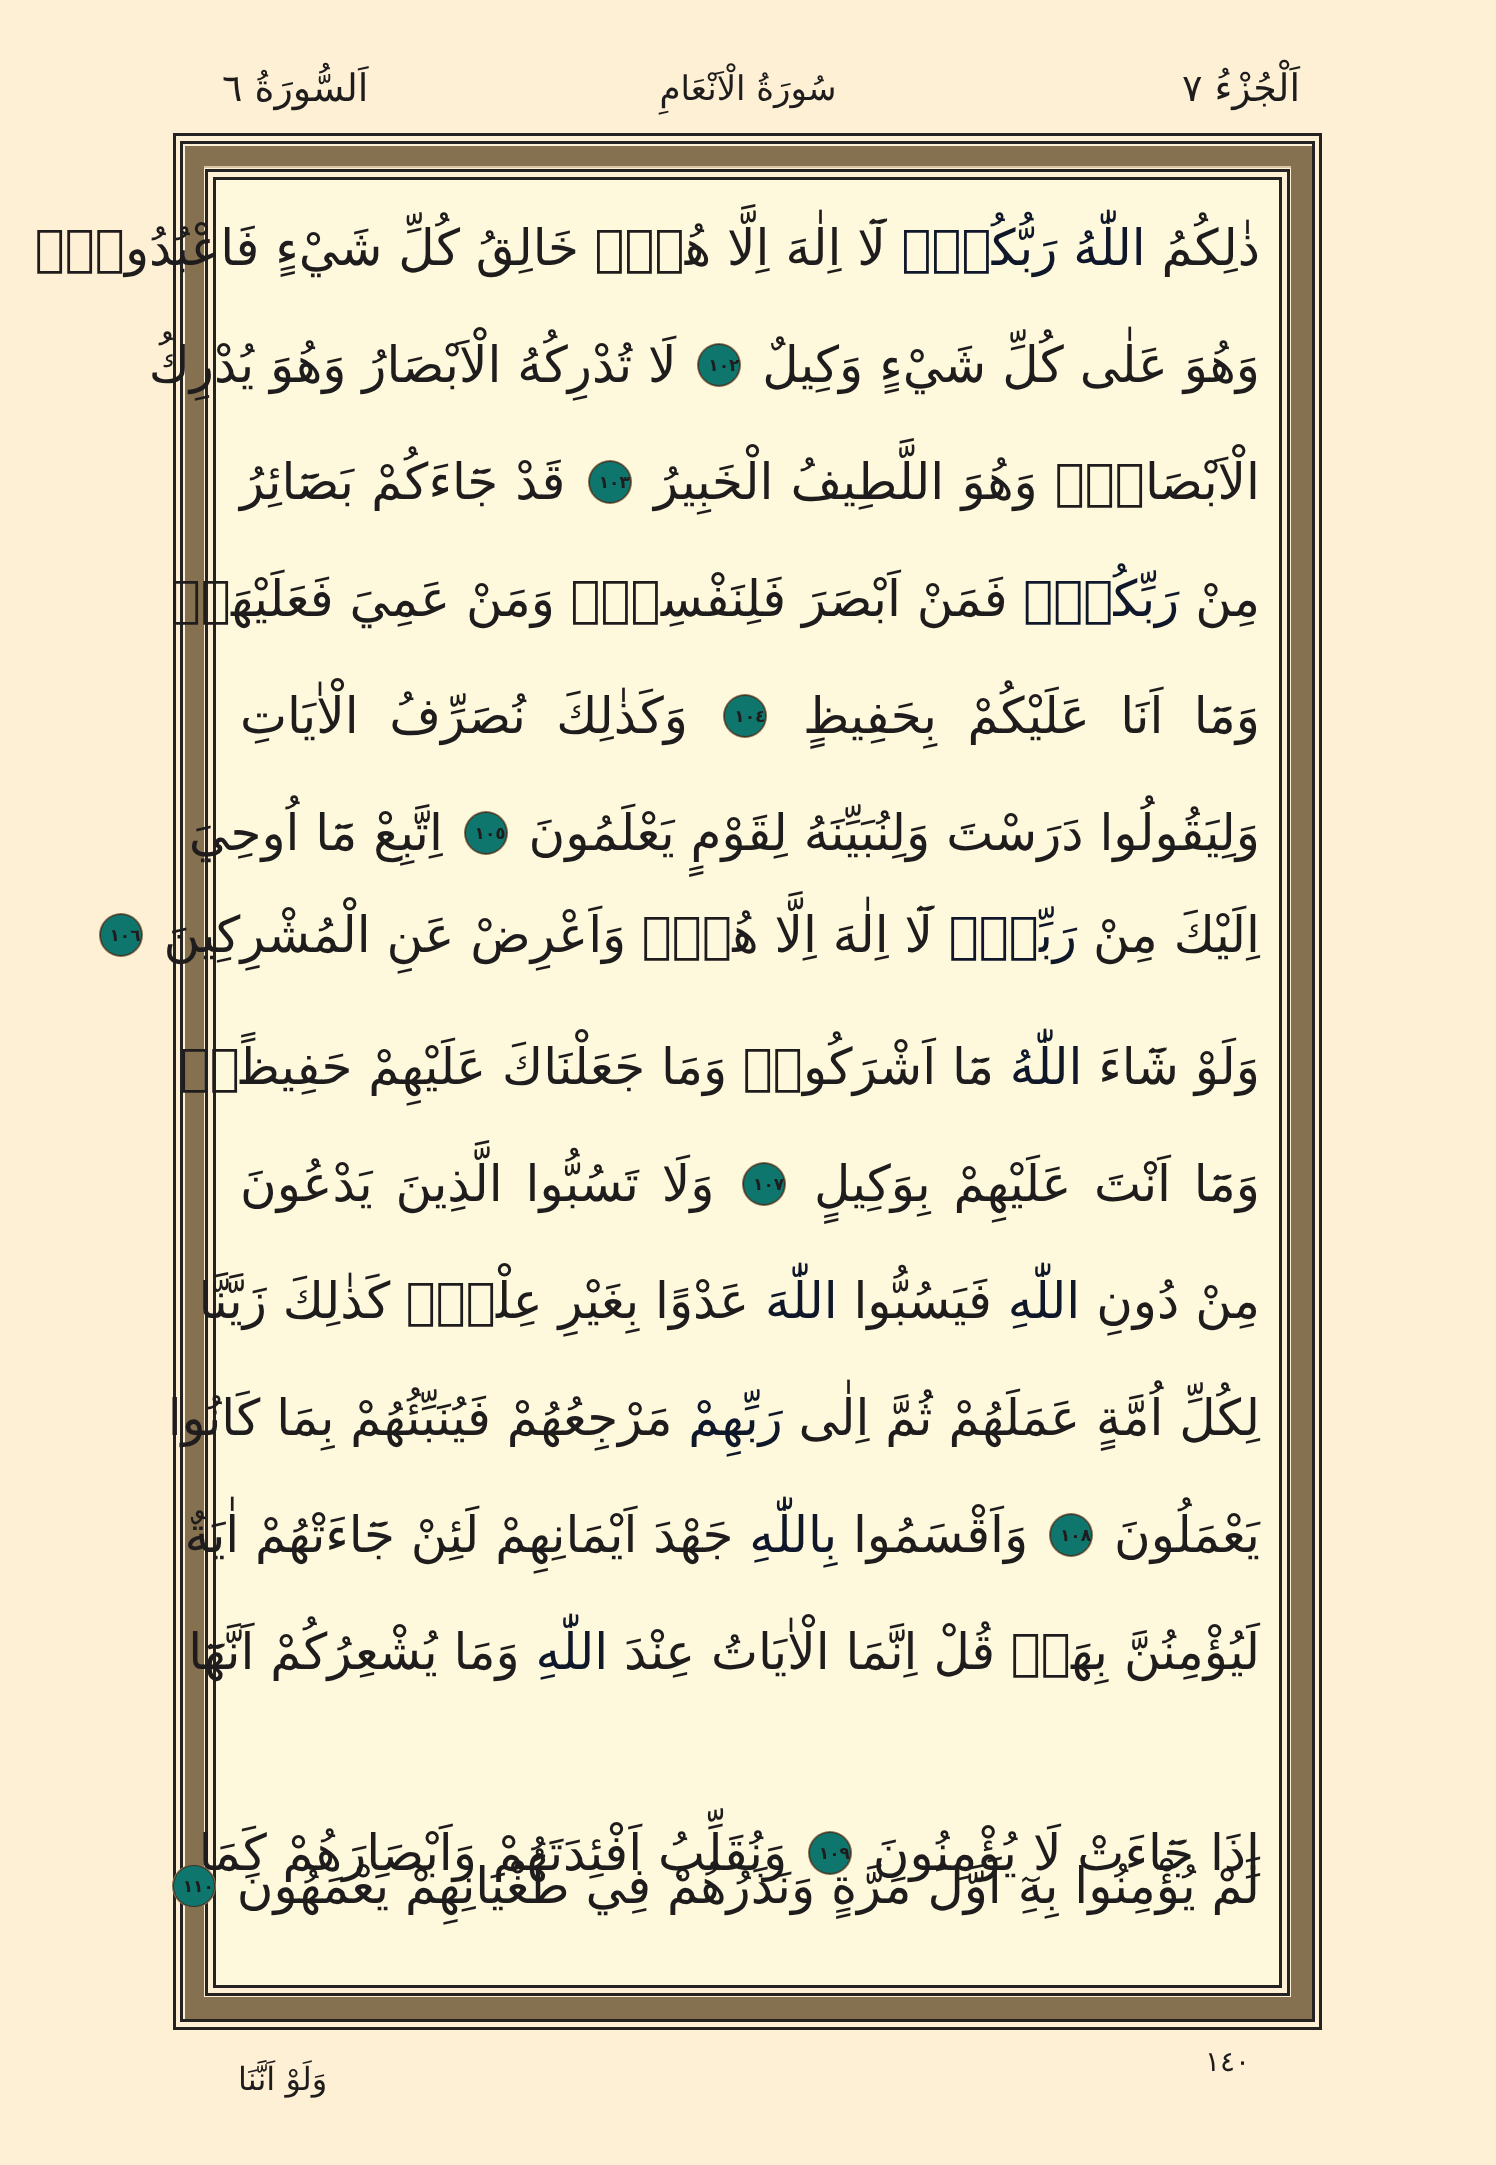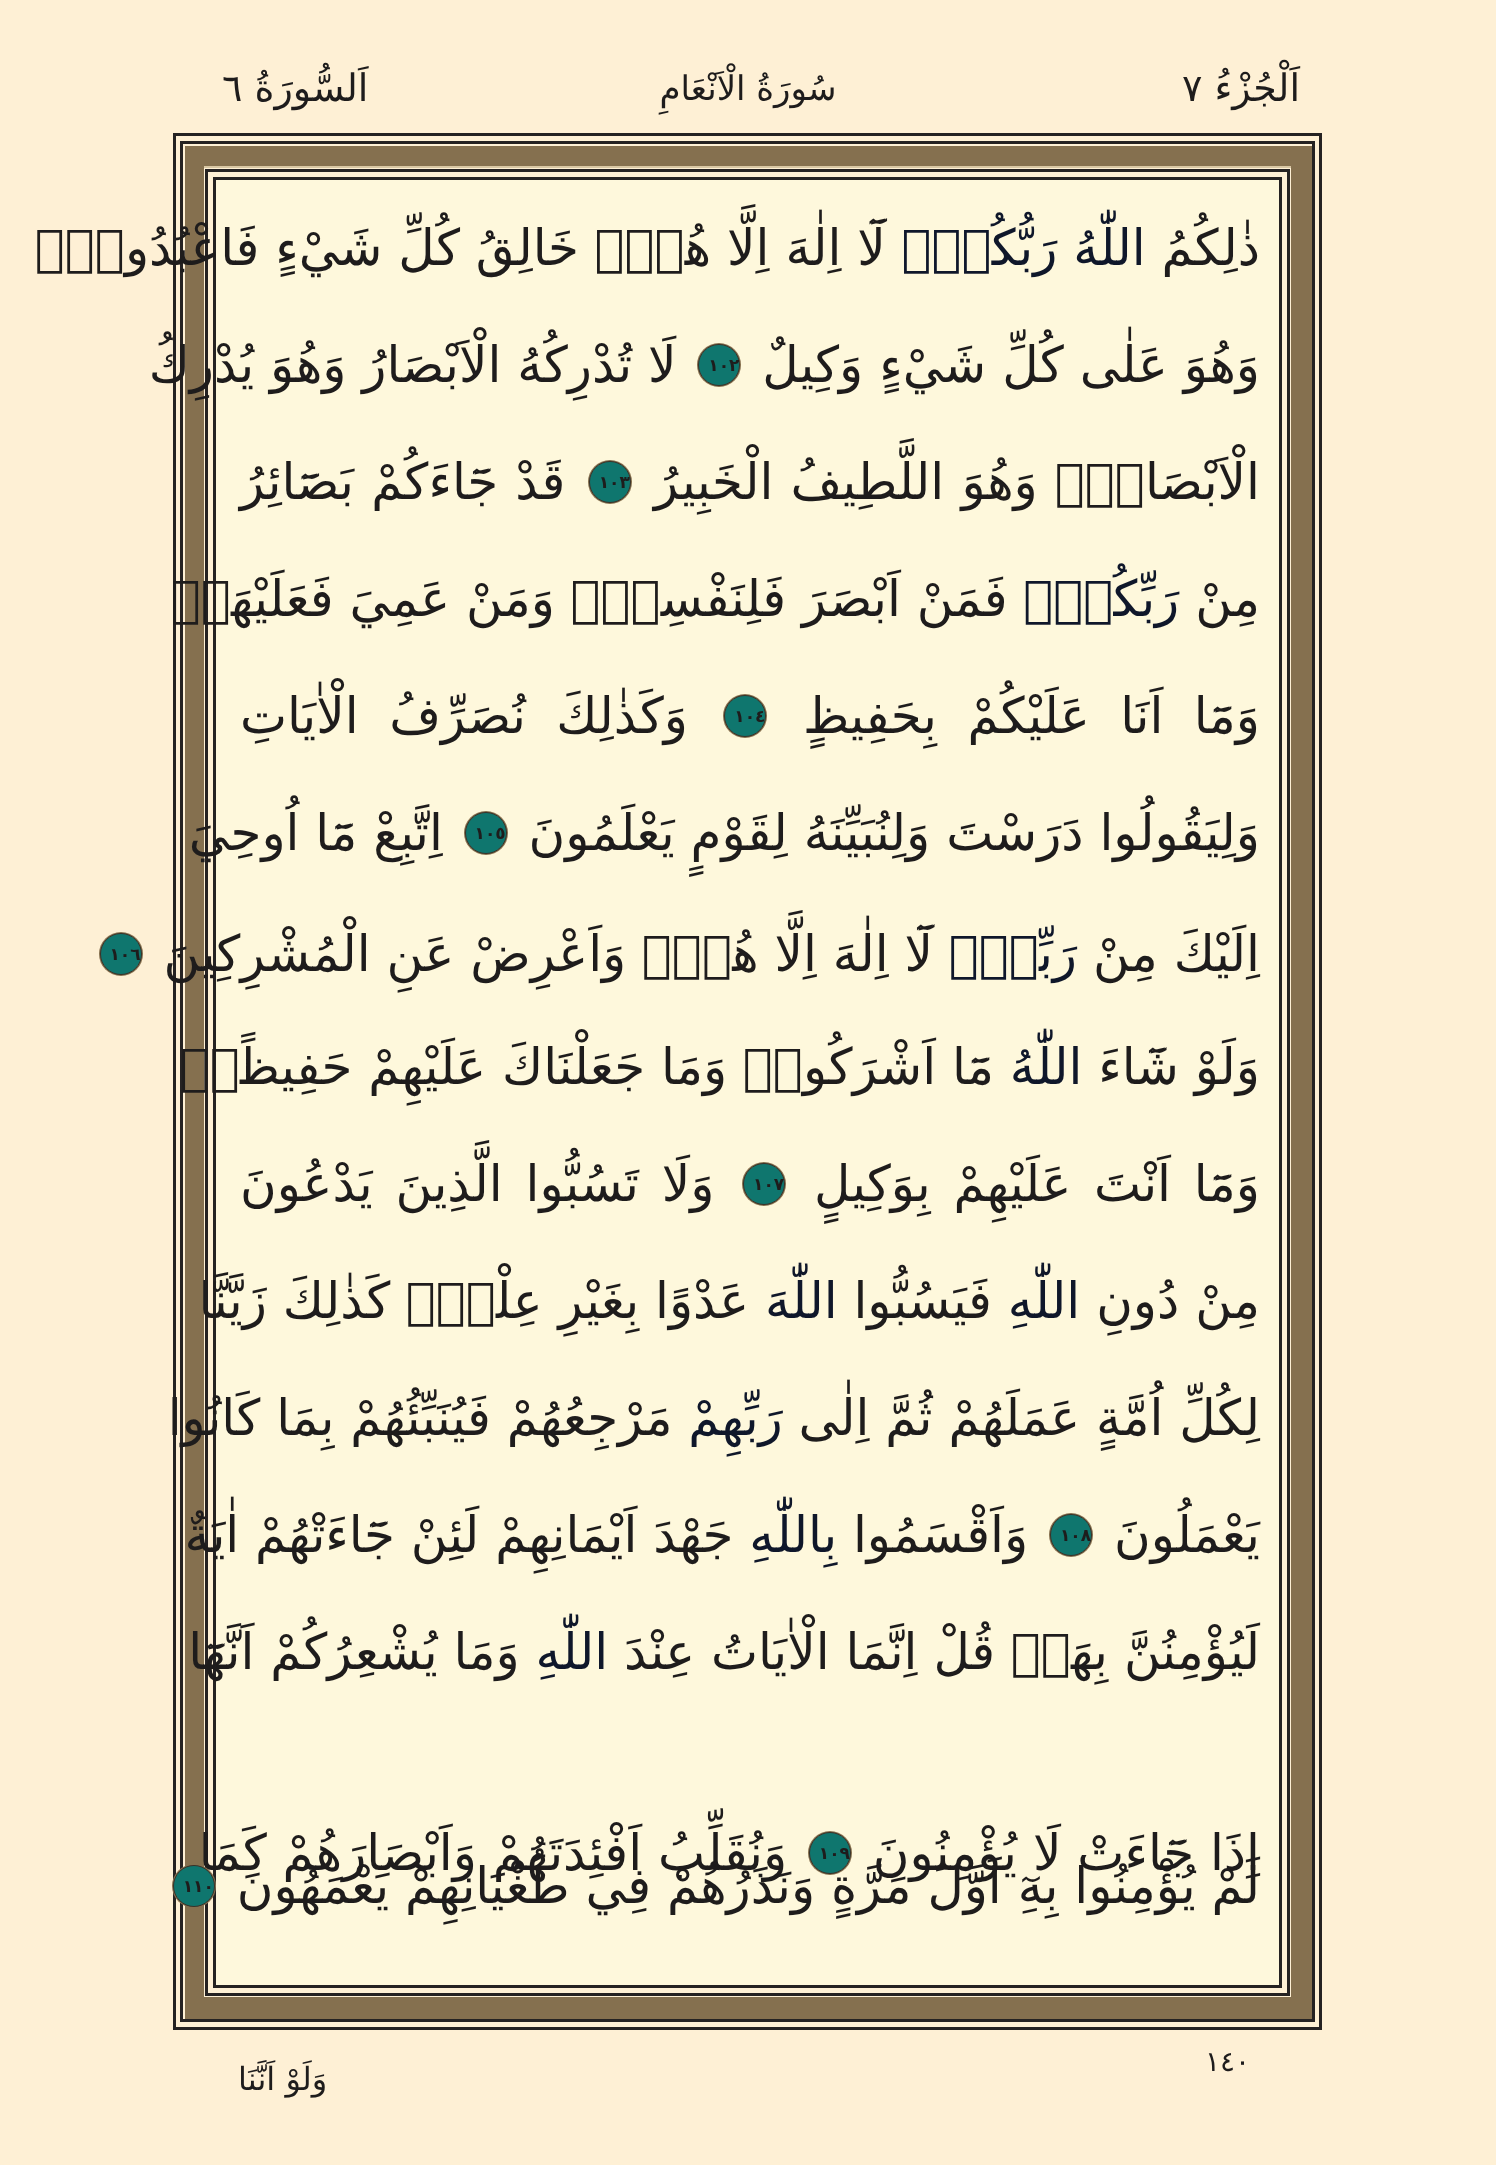--- a/index.html
+++ b/index.html
@@ -150,21 +150,21 @@
   </div>
 </div>
 
 <div class="text-body" id="text-body">
     <div class="line" style="top: 10px;"><span>ذٰلِكُمُ </span><span class="red">اللّٰهُ رَبُّكُمْۚ</span><span> لَٓا اِلٰهَ اِلَّا هُوَۚ خَالِقُ كُلِّ شَيْءٍ فَاعْبُدُوهُۚ</span></div>
     <div class="line" style="top: 127px;"><span>وَهُوَ عَلٰى كُلِّ شَيْءٍ وَكِيلٌ </span><span class="ayah-marker">١٠٢</span><span> لَا تُدْرِكُهُ الْاَبْصَارُ وَهُوَ يُدْرِكُ</span></div>
     <div class="line" style="top: 244px;"><span>الْاَبْصَارَۚ وَهُوَ اللَّطِيفُ الْخَبِيرُ </span><span class="ayah-marker">١٠٣</span><span> قَدْ جَٓاءَكُمْ بَصَٓائِرُ</span></div>
     <div class="line" style="top: 361px;"><span>مِنْ </span><span class="red">رَبِّكُمْۚ</span><span> فَمَنْ اَبْصَرَ فَلِنَفْسِهِۚ وَمَنْ عَمِيَ فَعَلَيْهَاۜ</span></div>
     <div class="line" style="top: 478px;"><span>وَمَٓا اَنَا عَلَيْكُمْ بِحَفِيظٍ </span><span class="ayah-marker">١٠٤</span><span> وَكَذٰلِكَ نُصَرِّفُ الْاٰيَاتِ</span></div>
     <div class="line" style="top: 595px;"><span>وَلِيَقُولُوا دَرَسْتَ وَلِنُبَيِّنَهُ لِقَوْمٍ يَعْلَمُونَ </span><span class="ayah-marker">١٠٥</span><span> اِتَّبِعْ مَٓا اُوحِيَ</span></div>
-    <div class="line" style="top: 716px;"><span>اِلَيْكَ مِنْ </span><span class="red">رَبِّكَۚ</span><span> لَٓا اِلٰهَ اِلَّا هُوَۚ وَاَعْرِضْ عَنِ الْمُشْرِكِينَ </span><span class="ayah-marker">١٠٦</span></div>
+    <div class="line" style="top: 697px;"><span>اِلَيْكَ مِنْ </span><span class="red">رَبِّكَۚ</span><span> لَٓا اِلٰهَ اِلَّا هُوَۚ وَاَعْرِضْ عَنِ الْمُشْرِكِينَ </span><span class="ayah-marker">١٠٦</span></div>
     <div class="line" style="top: 829px;"><span>وَلَوْ شَٓاءَ </span><span class="red">اللّٰهُ</span><span> مَٓا اَشْرَكُواۜ وَمَا جَعَلْنَاكَ عَلَيْهِمْ حَفِيظًاۚ</span></div>
     <div class="line" style="top: 946px;"><span>وَمَٓا اَنْتَ عَلَيْهِمْ بِوَكِيلٍ </span><span class="ayah-marker">١٠٧</span><span> وَلَا تَسُبُّوا الَّذِينَ يَدْعُونَ</span></div>
     <div class="line" style="top: 1063px;"><span>مِنْ دُونِ </span><span class="red">اللّٰهِ</span><span> فَيَسُبُّوا </span><span class="red">اللّٰهَ</span><span> عَدْوًا بِغَيْرِ عِلْمٍۜ كَذٰلِكَ زَيَّنَّا</span></div>
     <div class="line" style="top: 1180px;"><span>لِكُلِّ اُمَّةٍ عَمَلَهُمْ ثُمَّ اِلٰى </span><span class="red">رَبِّهِمْ</span><span> مَرْجِعُهُمْ فَيُنَبِّئُهُمْ بِمَا كَانُوا</span></div>
     <div class="line" style="top: 1297px;"><span>يَعْمَلُونَ </span><span class="ayah-marker">١٠٨</span><span> وَاَقْسَمُوا </span><span class="red">بِاللّٰهِ</span><span> جَهْدَ اَيْمَانِهِمْ لَئِنْ جَٓاءَتْهُمْ اٰيَةٌ</span></div>
     <div class="line" style="top: 1414px;"><span>لَيُؤْمِنُنَّ بِهَاۜ قُلْ اِنَّمَا الْاٰيَاتُ عِنْدَ </span><span class="red">اللّٰهِ</span><span> وَمَا يُشْعِرُكُمْ اَنَّهَٓا</span></div>
     <div class="line" style="top: 1615px;"><span>اِذَا جَٓاءَتْ لَا يُؤْمِنُونَ </span><span class="ayah-marker">١٠٩</span><span> وَنُقَلِّبُ اَفْئِدَتَهُمْ وَاَبْصَارَهُمْ كَمَا</span></div>
     <div class="line" style="top: 1648px;"><span>لَمْ يُؤْمِنُوا بِهِٓ اَوَّلَ مَرَّةٍ وَنَذَرُهُمْ فِي طُغْيَانِهِمْ يَعْمَهُونَ </span><span class="ayah-marker">١١٠</span></div>
   </div>
 

